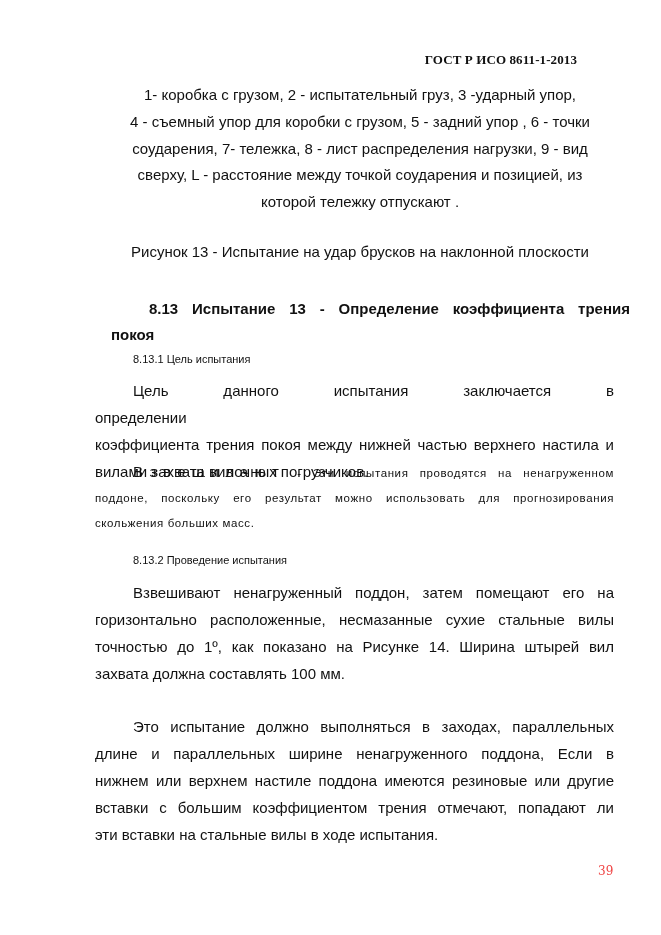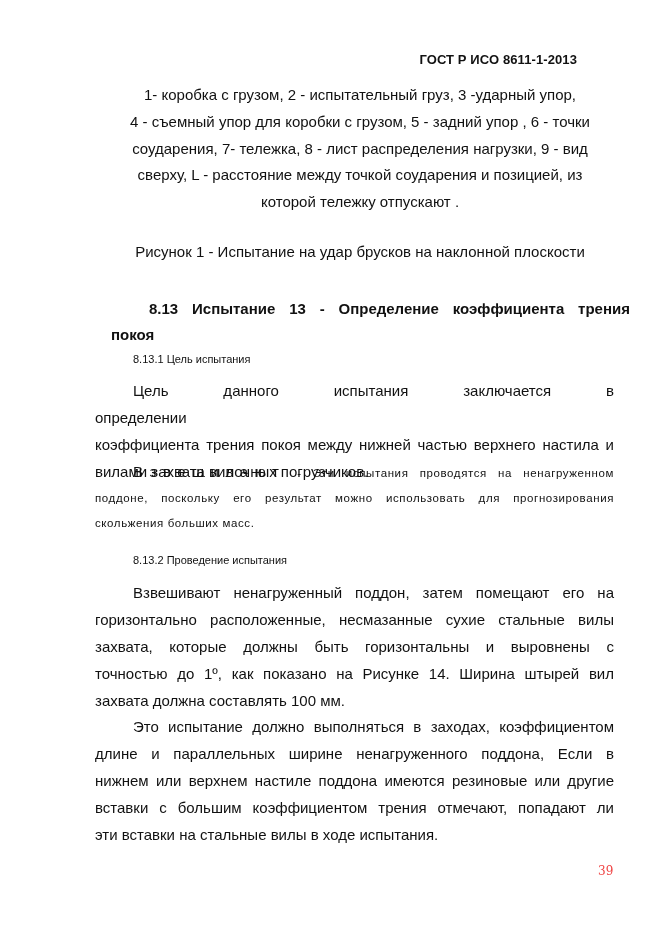--- a/index.html
+++ b/index.html
@@ -22,20 +22,21 @@
       background: #ffffff;
     }
     .header {
       position: absolute;
       top: 52px;
       right: 84px;
       font-weight: bold;
       font-size: 13px;
       letter-spacing: 0.1px;
       color: #111;
+      font-family: Liberation Serif, serif;
     }
     .caption-line {
       position: absolute;
       left: 90px;
       width: 540px;
       text-align: center;
       font-size: 15px;
       line-height: 26px;
       white-space: nowrap;
     }
@@ -122,21 +123,21 @@
 <div class="page">
 
   <div class="header">ГОСТ Р ИСО 8611-1-2013</div>
 
   <div class="caption-line" style="top:82px;">1- коробка с  грузом, 2 - испытательный груз, 3 -ударный упор,</div>
   <div class="caption-line" style="top:109px;">4 - съемный упор для коробки с грузом,  5 - задний упор , 6 - точки</div>
   <div class="caption-line" style="top:136px;">соударения, 7- тележка, 8 - лист распределения нагрузки,  9 - вид</div>
   <div class="caption-line" style="top:189px;">которой тележку отпускают .</div>
   <div class="caption-line" style="top:162px;">сверху,   L - расстояние  между точкой  соударения   и позицией,  из</div>
 
-  <div class="fig-title">Рисунок 1 - Испытание на удар брусков на наклонной плоскости</div>
+  <div class="fig-title">Рисунок 13 - Испытание на удар брусков на наклонной плоскости</div>
 
   <div class="h1">
     <span class="first">8.13 Испытание 13 - Определение коэффициента трения</span>
     <span class="lline">покоя</span>
   </div>
 
   <div class="h2" style="top:353px;">8.13.1 Цель испытания</div>
 
   <div class="body-text" style="top:377px;">
     <span class="jline indent" style="word-spacing:26px;">Цель данного испытания заключается в определении</span>
@@ -151,27 +152,26 @@
     </p>
     <span class="small jline">поддоне, поскольку его результат можно использовать для прогнозирования</span>
     <span class="small lline">скольжения больших масс.</span>
   </div>
 
   <div class="h2" style="top:554px;">8.13.2  Проведение испытания</div>
 
   <div class="body-text" style="top:579px;">
     <span class="jline indent">Взвешивают ненагруженный поддон, затем помещают его на</span>
     <span class="jline">горизонтально расположенные, несмазанные сухие стальные вилы</span>
-    <span class="jline">захвата, которые должны быть горизонтальны и выровнены с</span>
     <span class="jline">точностью  до 1º, как показано на Рисунке 14. Ширина штырей вил</span>
     <span class="lline">захвата  должна составлять 100 мм.</span>
   </div>
 
   <div class="body-text" style="top:713px;">
-    <span class="jline indent">Это испытание должно выполняться в заходах, коэффициентом</span>
+    <span class="jline indent">Это испытание должно выполняться в заходах, параллельных</span>
     <span class="jline">длине и параллельных ширине ненагруженного поддона, Если в</span>
     <span class="jline">нижнем или верхнем настиле поддона имеются резиновые или другие</span>
     <span class="jline">вставки с большим коэффициентом трения отмечают, попадают ли</span>
     <span class="lline">эти вставки на стальные вилы в ходе испытания.</span>
   </div>
 
   <div class="pageno">39</div>
 </div>
 
 </body></html>

